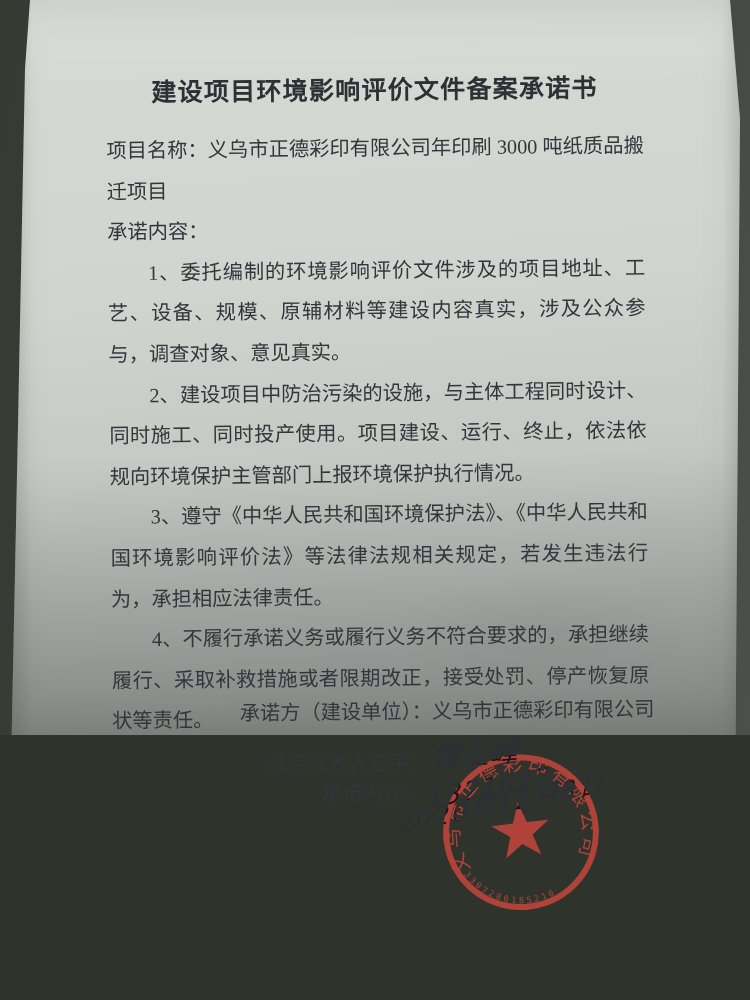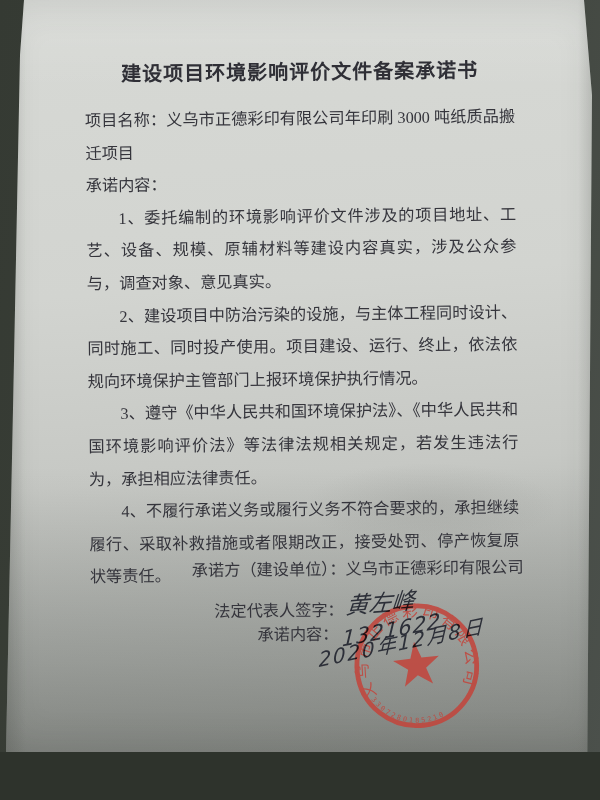--- a/index.html
+++ b/index.html
@@ -1,17 +1,17 @@
 <!DOCTYPE html>
 <html lang="zh-CN"><head>
 <meta charset="utf-8">
 <style>
   html,body{margin:0;padding:0;}
   body{width:600px;height:800px;overflow:hidden;background:#2e332c;font-family:"Liberation Serif",serif;}
-  .photo{position:relative;width:600px;height:752px;
+  .photo{position:relative;width:600px;height:588px;
     background:linear-gradient(100deg,#353a33 0%,#3c4139 55%,#4b504b 100%);}
   
   .paper{position:absolute;inset:0;
     clip-path:polygon(24px 0px,584px 0px,592px 95px,587px 800px,5px 800px,14px 360px,20px 55px);
     background:linear-gradient(176deg,#d7d9d5 0%,#d2d4d0 38%,#c6c8c4 62%,#adb0ac 82%,#999c98 100%);
     box-shadow:inset 0 0 40px rgba(50,54,48,.18);}
   .paper-shading{position:absolute;inset:0;pointer-events:none;
     clip-path:polygon(24px 0px,584px 0px,592px 95px,587px 800px,5px 800px,14px 360px,20px 55px);
     background:
       radial-gradient(180px 60px at 430px 505px, rgba(120,122,118,.18), transparent 70%),

